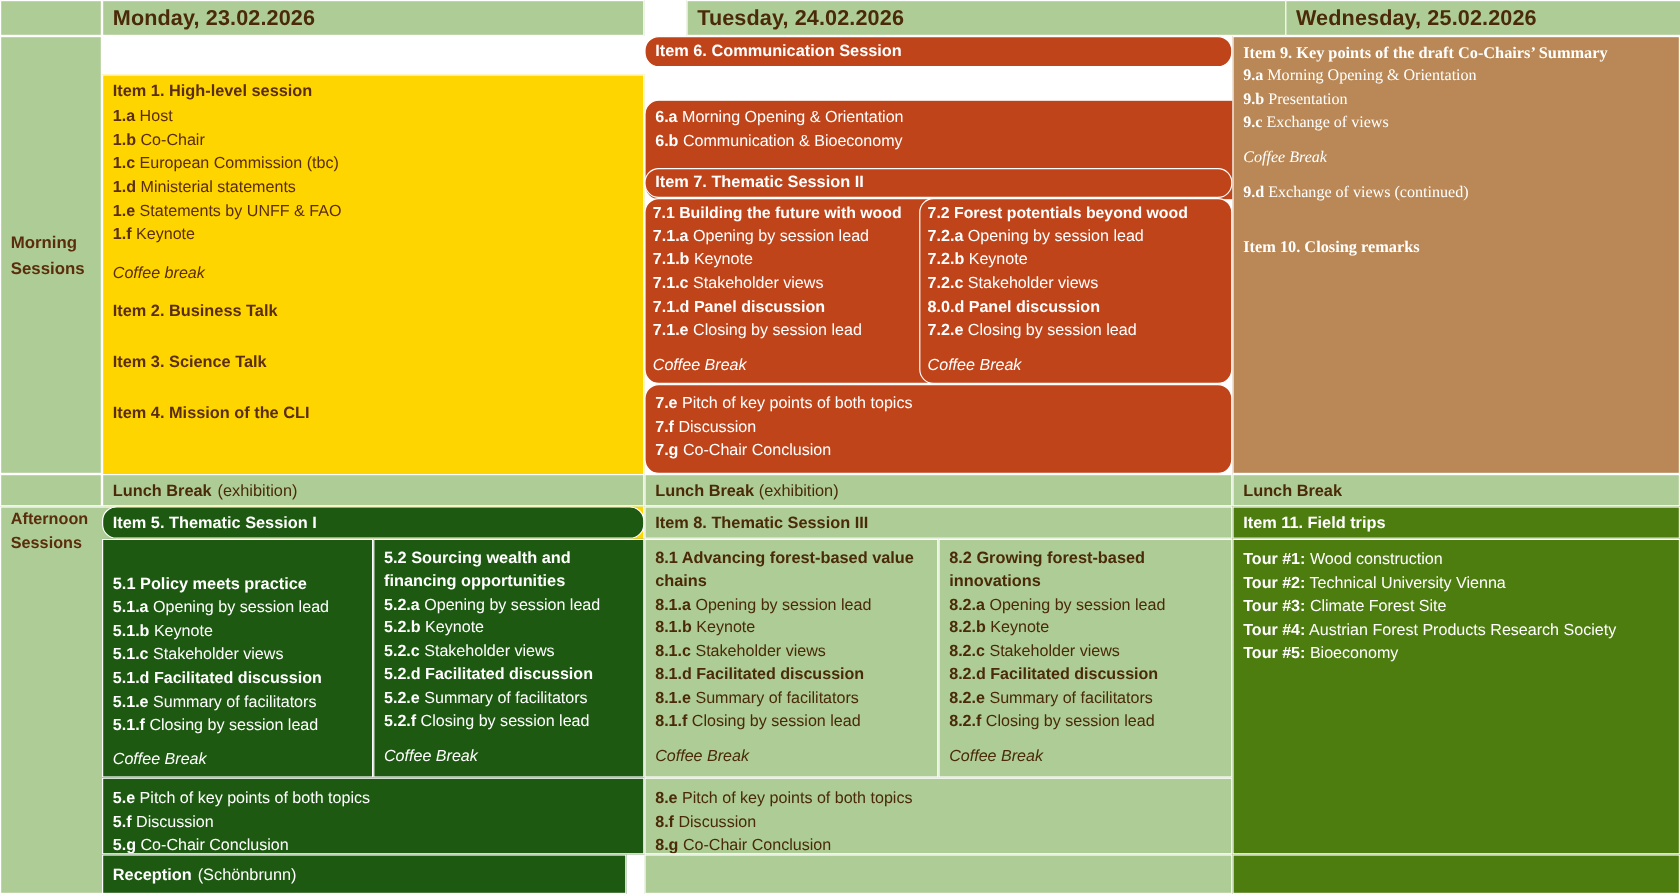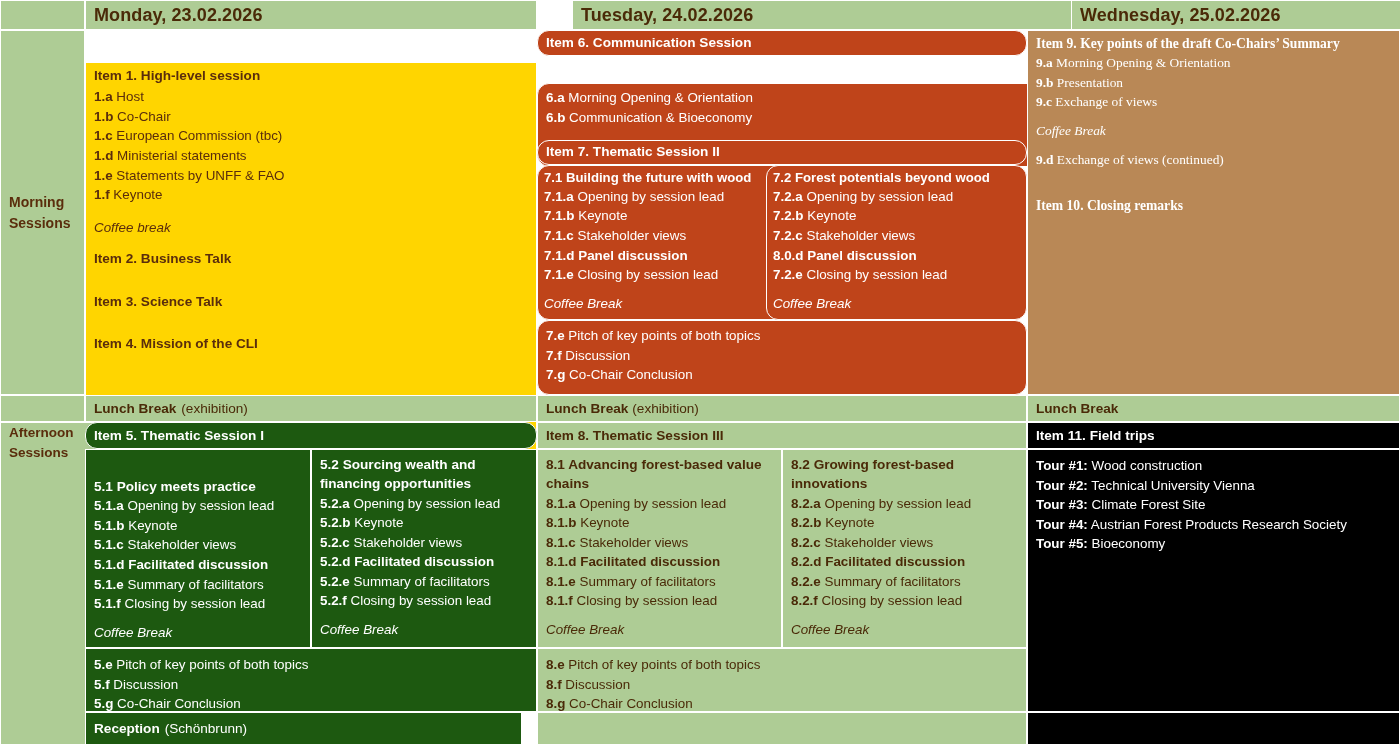--- a/index.html
+++ b/index.html
@@ -17,21 +17,21 @@
   .cell {
     position: absolute;
     overflow: hidden;
   }
   
   .bg-lightgreen { background: #aecc95; color: #4a2a08; }
   .bg-yellow     { background: #ffd500; color: #5a2d0c; }
   .bg-rust       { background: #bf441a; color: #ffffff; border-radius: 12px; }
   .bg-tan        { background: #b98856; color: #ffffff; }
   .bg-darkgreen  { background: #1d5910; color: #ffffff; }
-  .bg-darkbrown  { background: #000000; color: #ffffff; }
+  .bg-darkbrown  { background: #4d7c0f; color: #ffffff; }
 
   
   .bd { border: 1px solid #ffffff; }
 
   .pad { padding: 4px 7px 4px 8px; }
 
   .hdr-day {
     font-size: 18px; font-weight: bold; color: #4a2a08;
     letter-spacing: 0.1px;
     display: flex; align-items: center;

